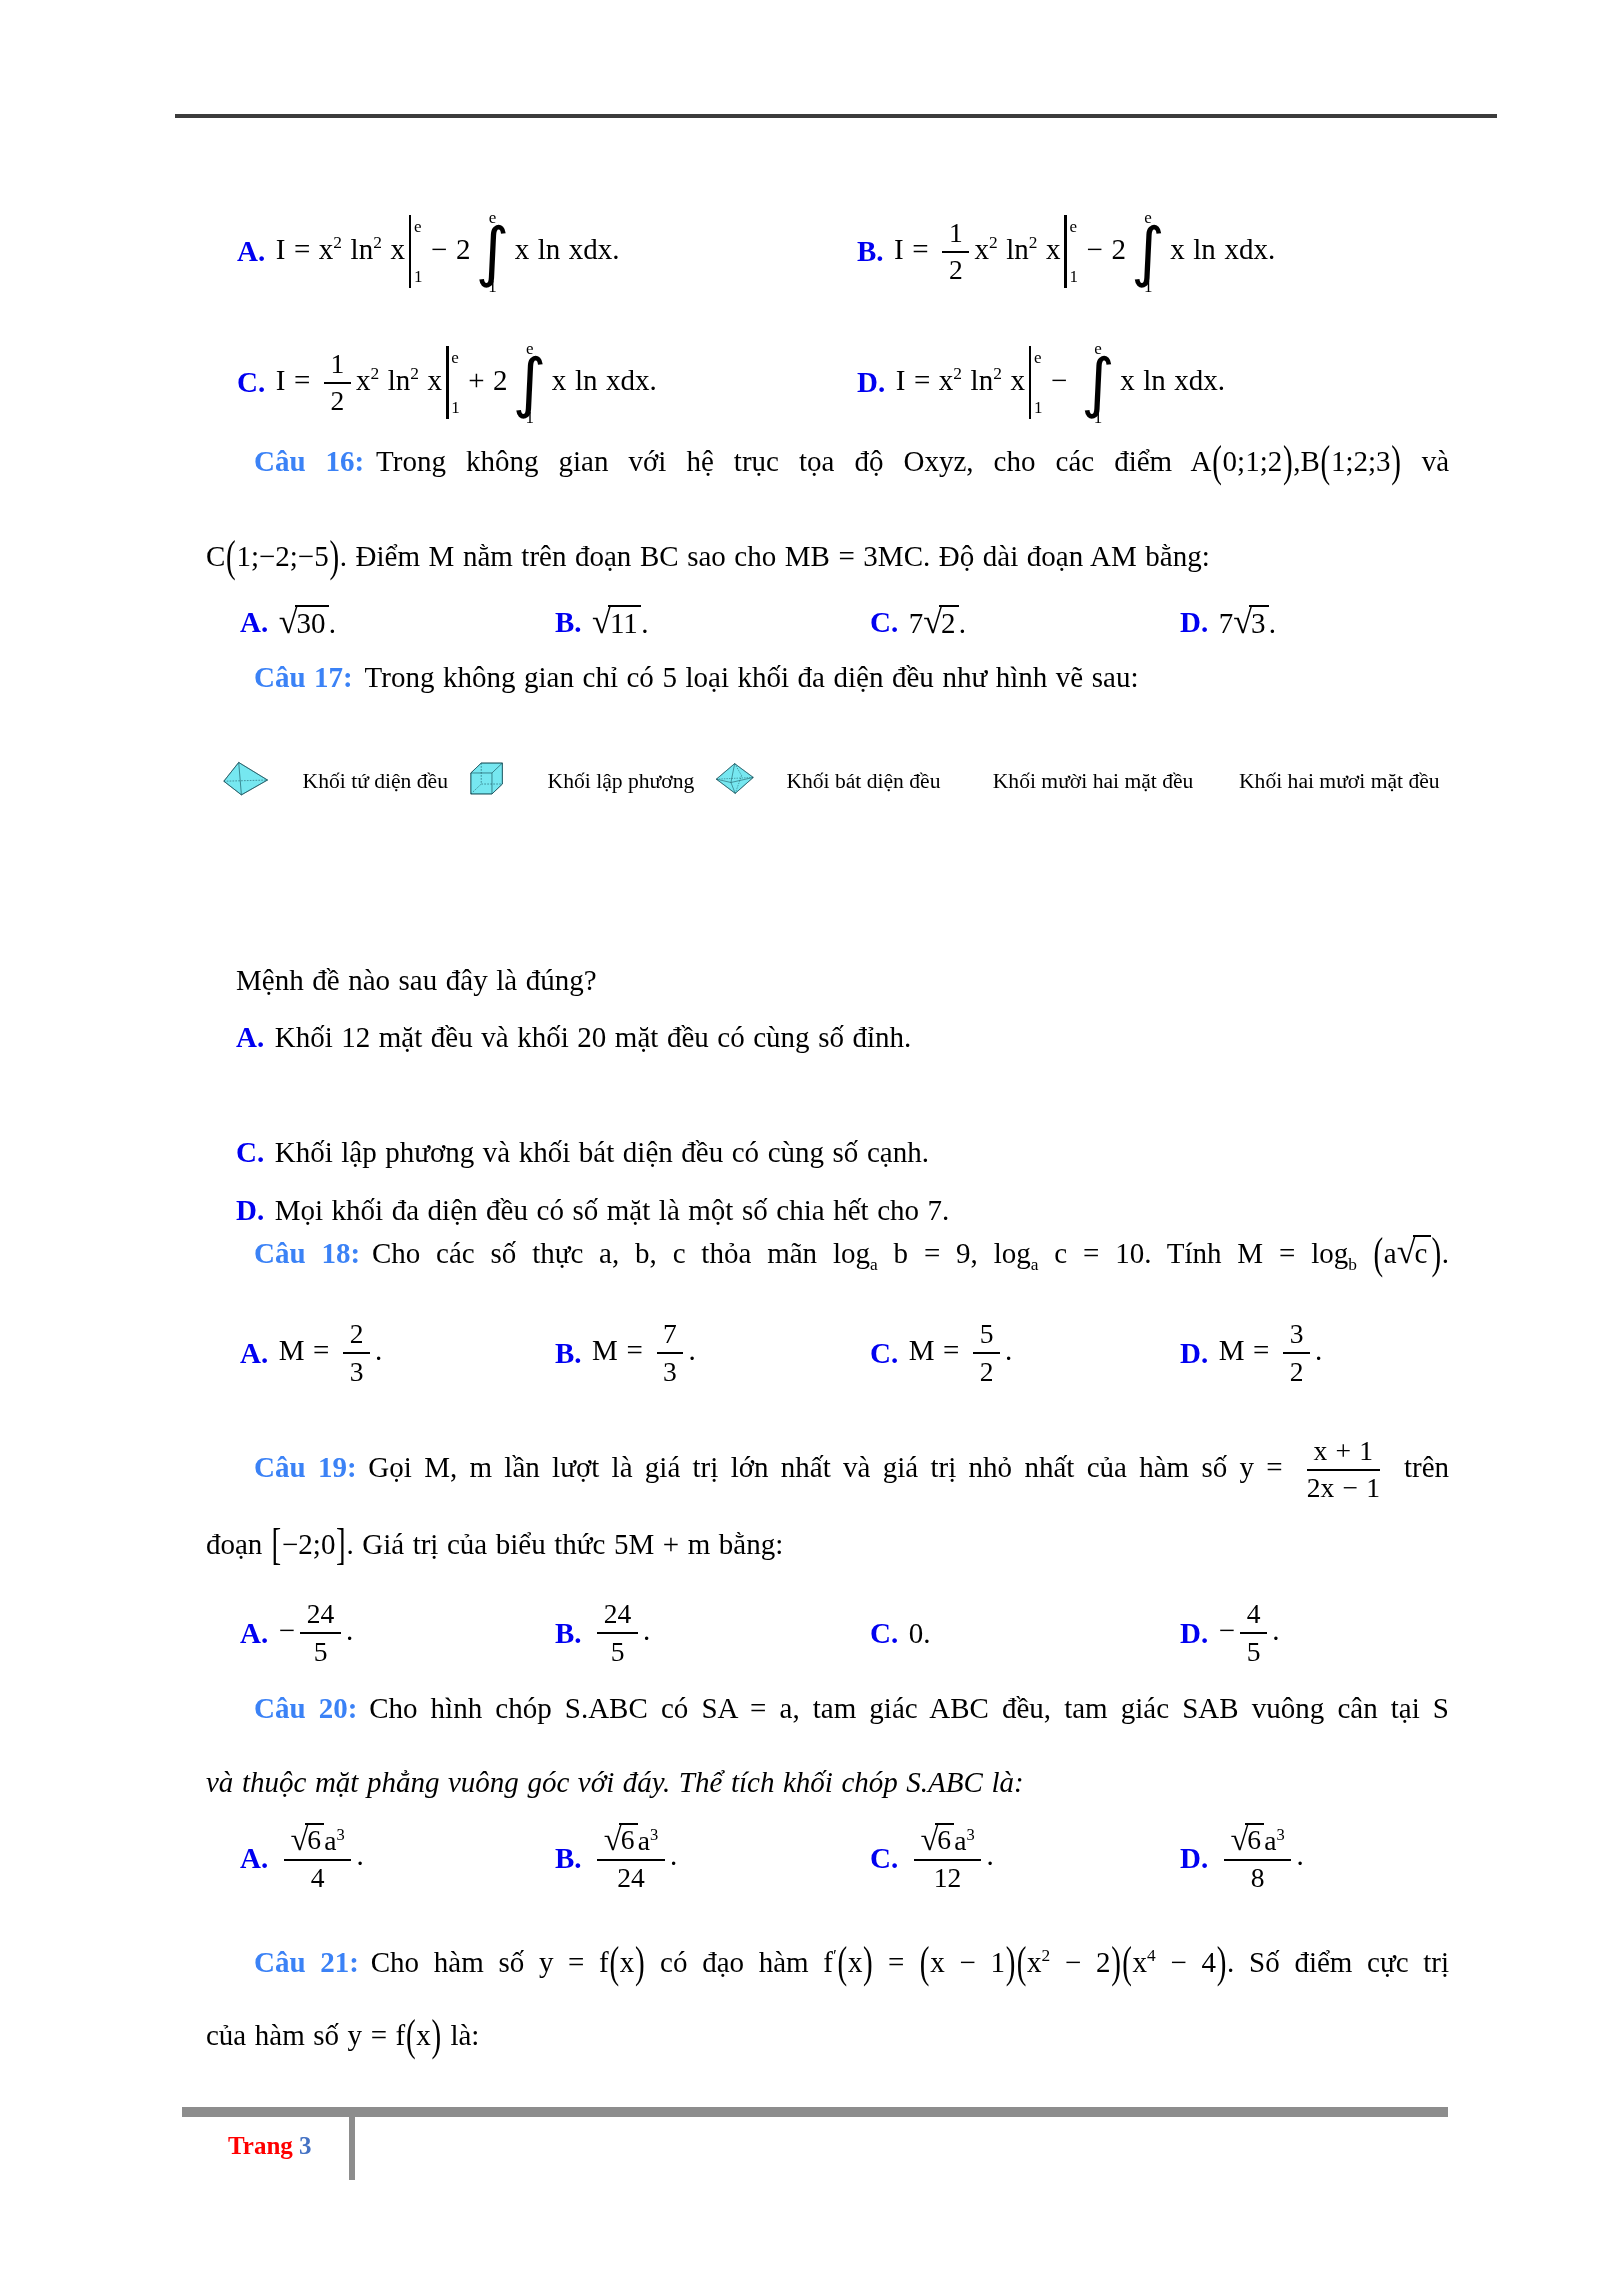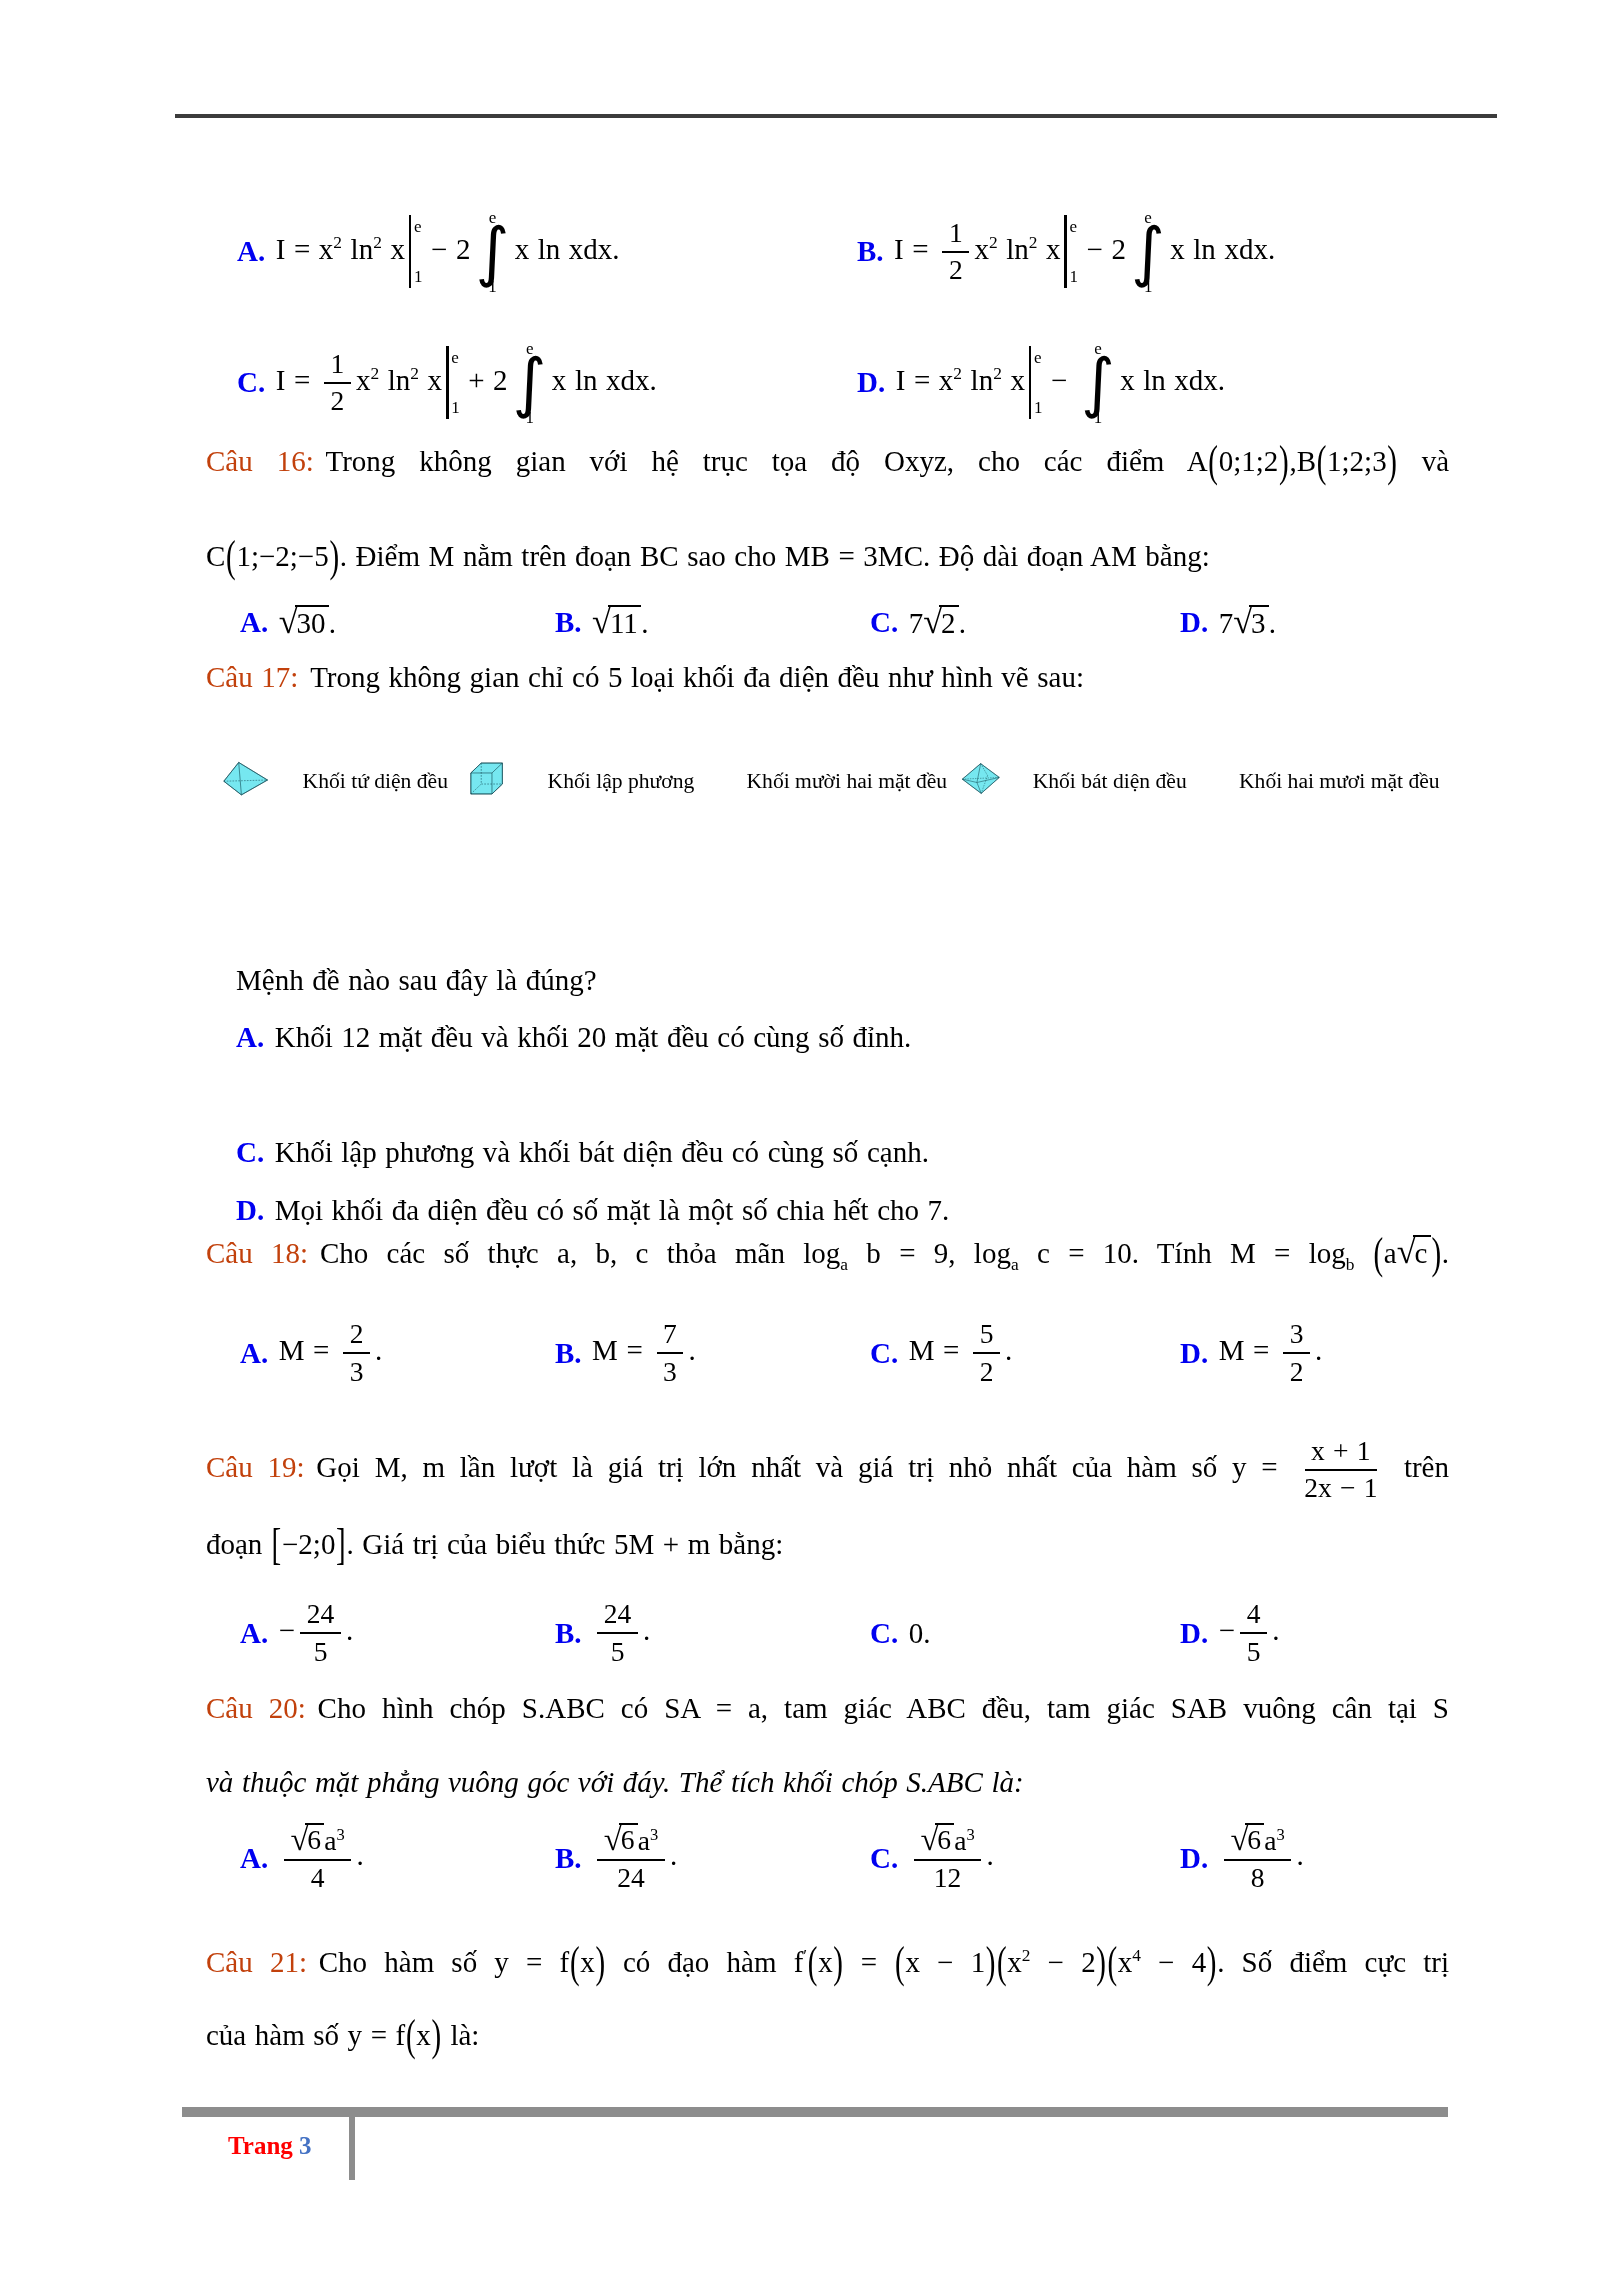--- a/index.html
+++ b/index.html
@@ -2,21 +2,21 @@
 <html style="font-size:10.5px"><head>
 <meta charset="utf-8">
 <style>
   html,body{margin:0;padding:0;background:#888;}
   .page{position:relative;width:1623px;height:2295px;background:#ffffff;overflow:hidden;
         font-family:"Liberation Serif", serif;font-size:29px;color:#000;}
   .rule-top{position:absolute;left:175px;top:114px;width:1322px;height:3.9px;background:#3c3c3c;}
   .tline{position:absolute;left:206px;white-space:nowrap;height:47px;line-height:47px;word-spacing:1.3px;}
   .just{width:1243px;text-align:justify;text-align-last:justify;white-space:normal;}
   .indent{left:236px;}
-  .qlabel{color:#c2410c;font-weight:400;margin-right:11.8px;}
+  .qlabel{color:#3b82f6;font-weight:700;margin-right:11.8px;margin-left:48px;}
   .ol{color:#0000f0;font-weight:700;margin-right:10.5px;}
   .row2{position:absolute;left:237px;display:grid;grid-template-columns:620px 589px;align-items:center;height:131px;word-spacing:1.3px;}
   .row4{position:absolute;left:240px;display:grid;grid-template-columns:315px 315px 310px 262px;align-items:center;word-spacing:1.3px;}
   .cell{display:flex;align-items:center;white-space:nowrap;}
   sup,sub{font-size:0.6em;}
   .frac{display:inline-flex;flex-direction:column;align-items:center;vertical-align:middle;line-height:1.1;margin:0 5.2px;font-size:0.95em;}
   .frac .num{border-bottom:2.6px solid #000;padding:0 6.5px 2.6px;}
   .frac .den{padding:2.6px 6.5px 0;}
   .sqrt{display:inline-flex;align-items:flex-start;white-space:nowrap;}
   .rsym{font-size:1.2em;line-height:1;display:inline-block;margin-right:-3.3px;}
@@ -176,51 +176,51 @@
         <rect class="f-edge" x="18" y="85" width="134" height="133"></rect>
         <line class="f-edge" x1="18" y1="85" x2="84" y2="22"></line>
         <line class="f-edge" x1="152" y1="85" x2="218" y2="22"></line>
         <line class="f-edge" x1="152" y1="218" x2="218" y2="155"></line>
         <line class="f-edge" x1="84" y1="22" x2="218" y2="22"></line>
         <line class="f-edge" x1="218" y1="22" x2="218" y2="155"></line>
       </svg>
       <div class="figcap">Khối lập phương</div>
     </div>
     <div class="fig">
-      <svg width="209" height="151" viewBox="0 0 320 260">
-        <polygon class="f-fill" points="293,166 242,223 160,245 78,223 27,166 27,95 78,37 160,15 242,37 293,95"></polygon>
-        <polygon class="f-edge" points="227,135 196,189 134,189 103,135 134,81 196,81"></polygon>
-        <line class="f-edge" x1="293" y1="166" x2="227" y2="135"></line>
-        <line class="f-edge" x1="242" y1="223" x2="196" y2="189"></line>
-        <line class="f-edge" x1="160" y1="245" x2="134" y2="189"></line>
-        <line class="f-edge" x1="27" y1="166" x2="103" y2="135"></line>
-        <line class="f-dash" x1="78" y1="37" x2="134" y2="81"></line>
-        <line class="f-dash" x1="242" y1="37" x2="196" y2="81"></line>
-        <line class="f-dash" x1="160" y1="15" x2="196" y2="81"></line>
-        <line class="f-dash" x1="27" y1="95" x2="134" y2="81"></line>
-        <line class="f-dash" x1="293" y1="95" x2="227" y2="135"></line>
-      </svg>
-      <div class="figcap">Khối mười hai mặt đều</div>
-    </div>
-    <div class="fig">
       <svg width="196" height="151" viewBox="0 0 300 240">
         <polygon class="f-fill" points="148,8 288,112 152,232 10,125"></polygon>
         <line class="f-dash" x1="10" y1="125" x2="288" y2="112"></line>
         <line class="f-dash" x1="148" y1="8" x2="200" y2="98"></line>
         <line class="f-dash" x1="200" y1="98" x2="152" y2="232"></line>
         <line class="f-edge" x1="148" y1="8" x2="120" y2="150"></line>
         <line class="f-edge" x1="120" y1="150" x2="152" y2="232"></line>
         <line class="f-edge" x1="10" y1="125" x2="120" y2="150"></line>
         <line class="f-edge" x1="120" y1="150" x2="288" y2="112"></line>
         <line class="f-edge" x1="148" y1="8" x2="10" y2="125"></line>
         <line class="f-edge" x1="148" y1="8" x2="288" y2="112"></line>
         <line class="f-edge" x1="10" y1="125" x2="152" y2="232"></line>
         <line class="f-edge" x1="288" y1="112" x2="152" y2="232"></line>
       </svg>
       <div class="figcap">Khối bát diện đều</div>
+    </div>
+    <div class="fig">
+      <svg width="209" height="151" viewBox="0 0 320 260">
+        <polygon class="f-fill" points="293,166 242,223 160,245 78,223 27,166 27,95 78,37 160,15 242,37 293,95"></polygon>
+        <polygon class="f-edge" points="227,135 196,189 134,189 103,135 134,81 196,81"></polygon>
+        <line class="f-edge" x1="293" y1="166" x2="227" y2="135"></line>
+        <line class="f-edge" x1="242" y1="223" x2="196" y2="189"></line>
+        <line class="f-edge" x1="160" y1="245" x2="134" y2="189"></line>
+        <line class="f-edge" x1="27" y1="166" x2="103" y2="135"></line>
+        <line class="f-dash" x1="78" y1="37" x2="134" y2="81"></line>
+        <line class="f-dash" x1="242" y1="37" x2="196" y2="81"></line>
+        <line class="f-dash" x1="160" y1="15" x2="196" y2="81"></line>
+        <line class="f-dash" x1="27" y1="95" x2="134" y2="81"></line>
+        <line class="f-dash" x1="293" y1="95" x2="227" y2="135"></line>
+      </svg>
+      <div class="figcap">Khối mười hai mặt đều</div>
     </div>
     <div class="fig">
       <svg width="216" height="151" viewBox="0 0 330 250">
         <polygon class="f-fill" points="95,10 235,10 322,120 232,240 98,240 8,125"></polygon>
         <polygon class="f-edge" points="62,70 262,65 160,218"></polygon>
         <line class="f-edge" x1="95" y1="10" x2="62" y2="70"></line>
         <line class="f-edge" x1="235" y1="10" x2="262" y2="65"></line>
         <line class="f-edge" x1="322" y1="120" x2="262" y2="65"></line>
         <line class="f-edge" x1="232" y1="240" x2="160" y2="218"></line>
         <line class="f-edge" x1="98" y1="240" x2="160" y2="218"></line>

